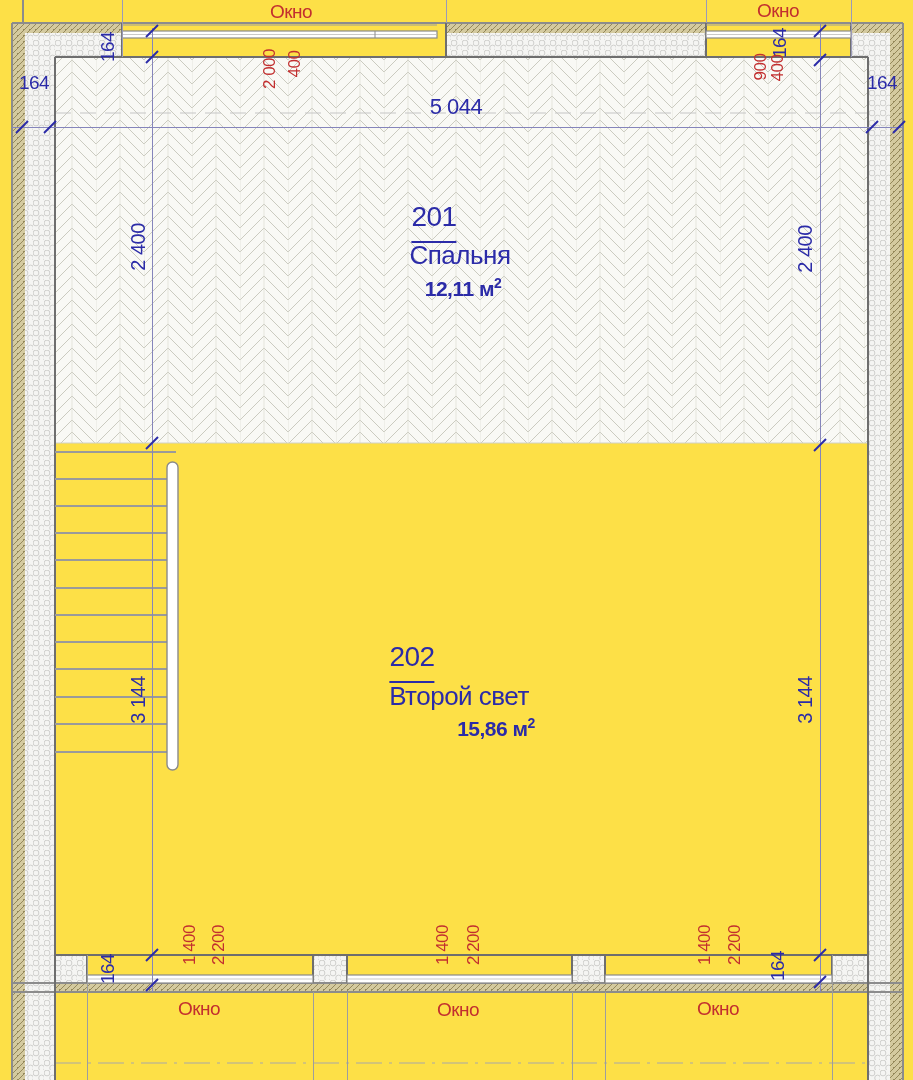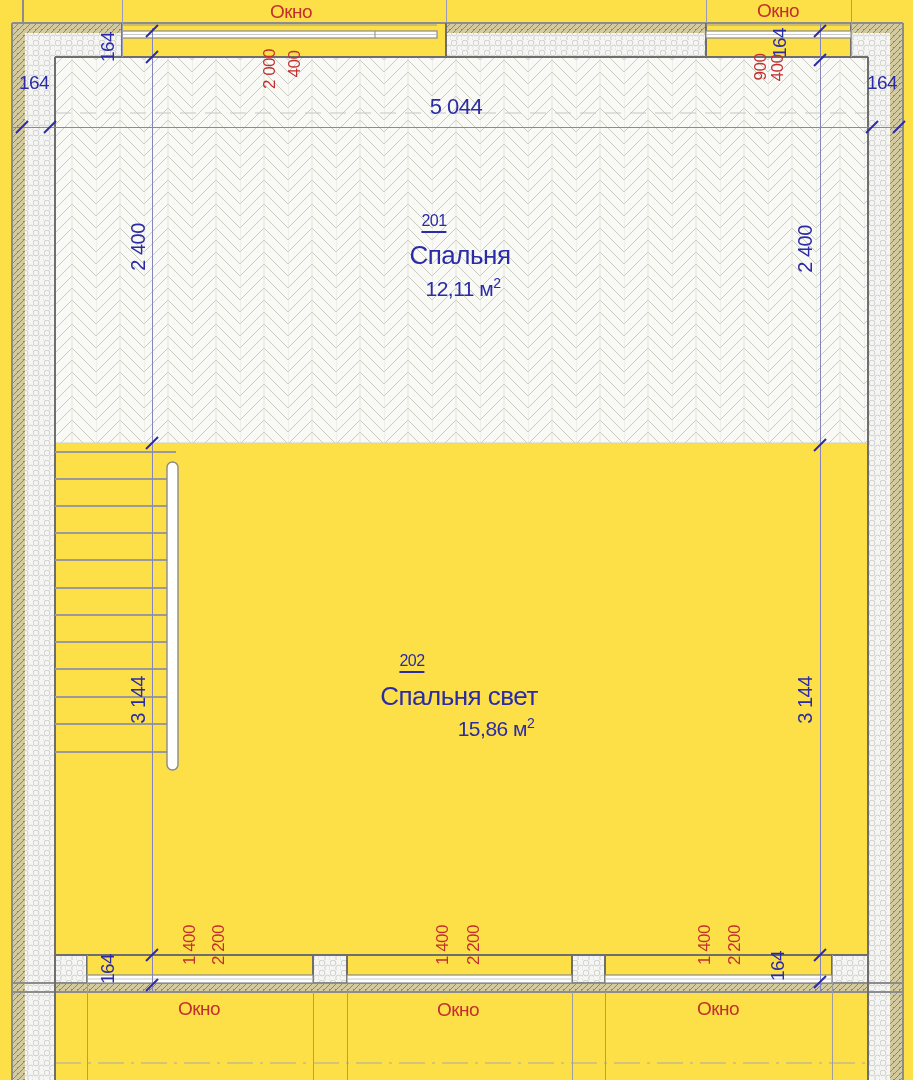--- a/index.html
+++ b/index.html
@@ -12,23 +12,23 @@
     position:absolute;white-space:nowrap;transform:translate(-50%,-50%);
     color:var(--blue,#2b2ba8);letter-spacing:-0.5px;line-height:1;
   }
   .lbl.v{transform:translate(-50%,-50%) rotate(-90deg);}
   .red{color:var(--red,#c22f2f);}
   .dim-main{font-size:22px;}
   .dim{font-size:20px;}
   .dim-sm{font-size:19px;}
   .red-dim{font-size:17px;}
   .okno{font-size:19px;}
-  .room-number{font-size:16px;border-bottom:2px solid var(--blue,#2b2ba8);padding-bottom:2px;}
+  .room-number{font-size:28px;border-bottom:2px solid var(--blue,#2b2ba8);padding-bottom:10px;}
   .room-name{font-size:26px;}
-  .room-area{font-size:21px;}
+  .room-area{font-size:21px;font-weight:bold;}
   .room-area sup{font-size:14px;}
 </style>
 </head>
 <body>
 
 <div class="stage">
 
   <svg width="913" height="1080" viewBox="0 0 913 1080">
     <defs>
       <pattern id="pHerring" width="48" height="24" patternUnits="userSpaceOnUse">
@@ -225,16 +225,16 @@
   <div class="lbl v red red-dim" style="left:442px;top:945px;">1 400</div>
   <div class="lbl v red red-dim" style="left:473px;top:945px;">2 200</div>
   <div class="lbl v red red-dim" style="left:704px;top:945px;">1 400</div>
   <div class="lbl v red red-dim" style="left:734px;top:945px;">2 200</div>
 
   <div class="lbl room-number" style="left:434px;top:223px;">201</div>
   <div class="lbl room-name" style="left:460px;top:255px;">Спальня</div>
   <div class="lbl room-area" style="left:463px;top:287px;"><span>12,11 м</span><sup>2</sup></div>
 
   <div class="lbl room-number" style="left:412px;top:663px;">202</div>
-  <div class="lbl room-name" style="left:459px;top:696px;">Спальня свет</div>
+  <div class="lbl room-name" style="left:459px;top:696px;">Второй свет</div>
   <div class="lbl room-area" style="left:496px;top:727px;"><span>15,86 м</span><sup>2</sup></div>
 
 </div>
 
 </body></html>

